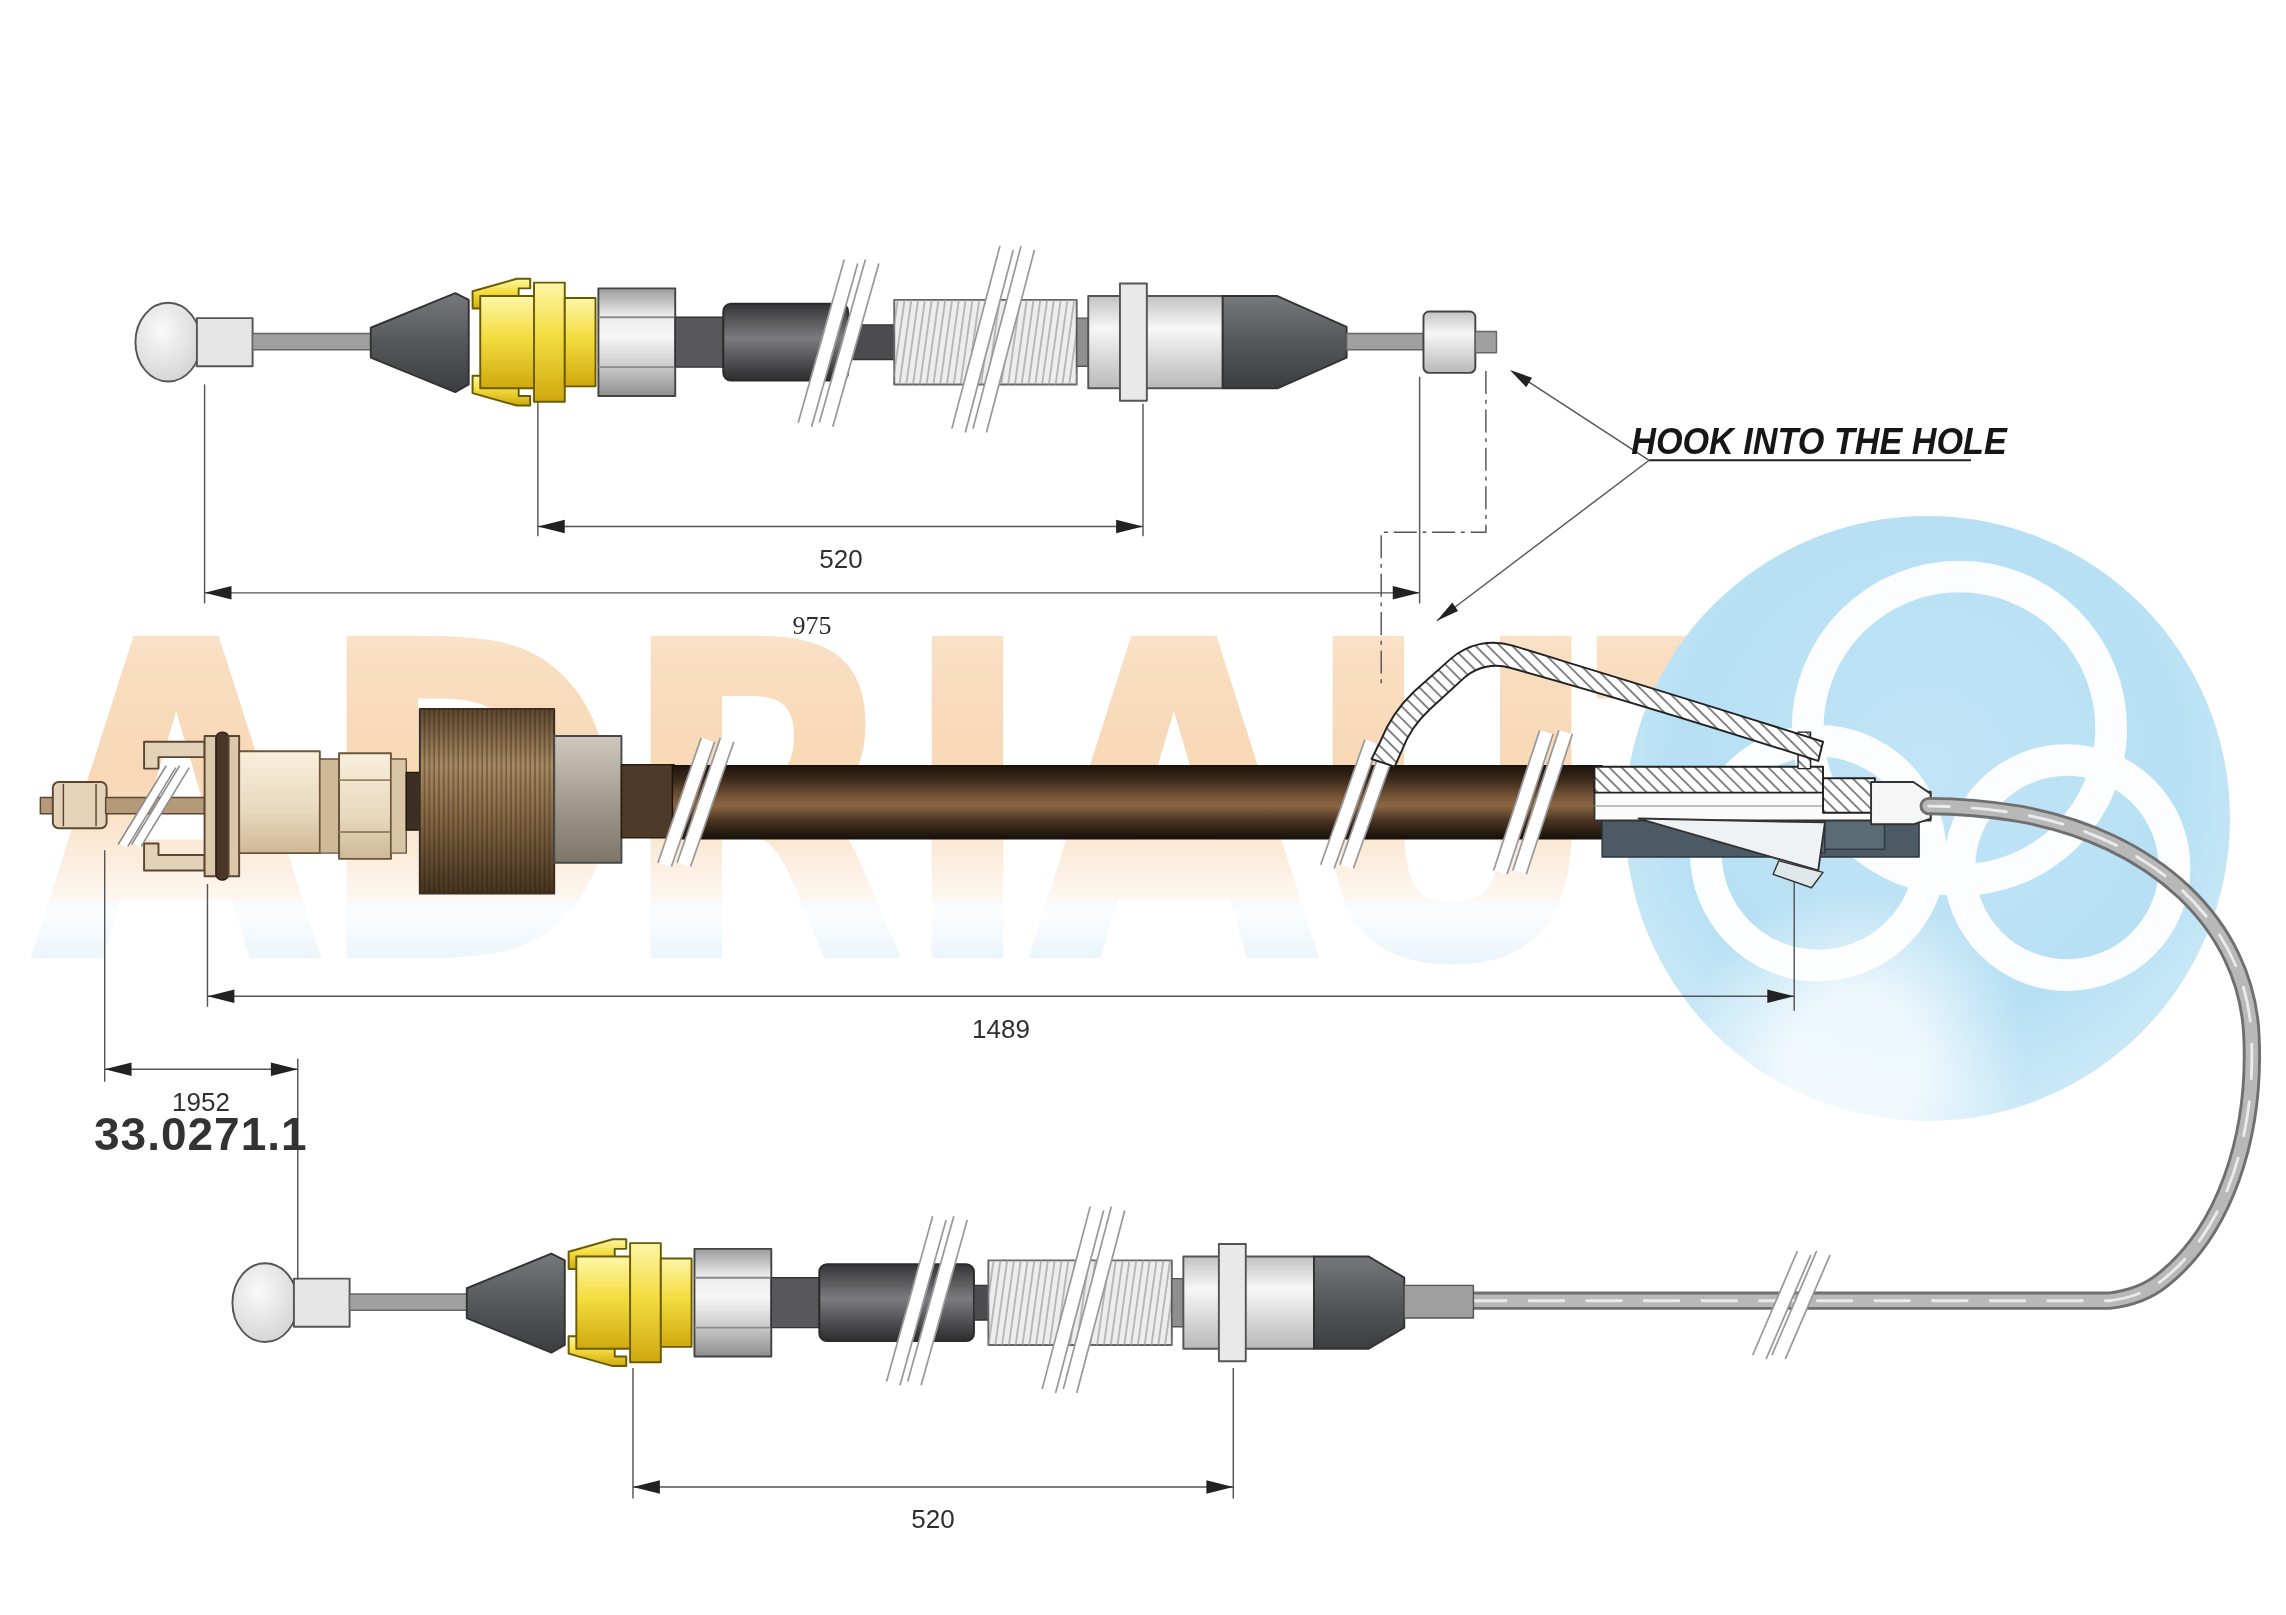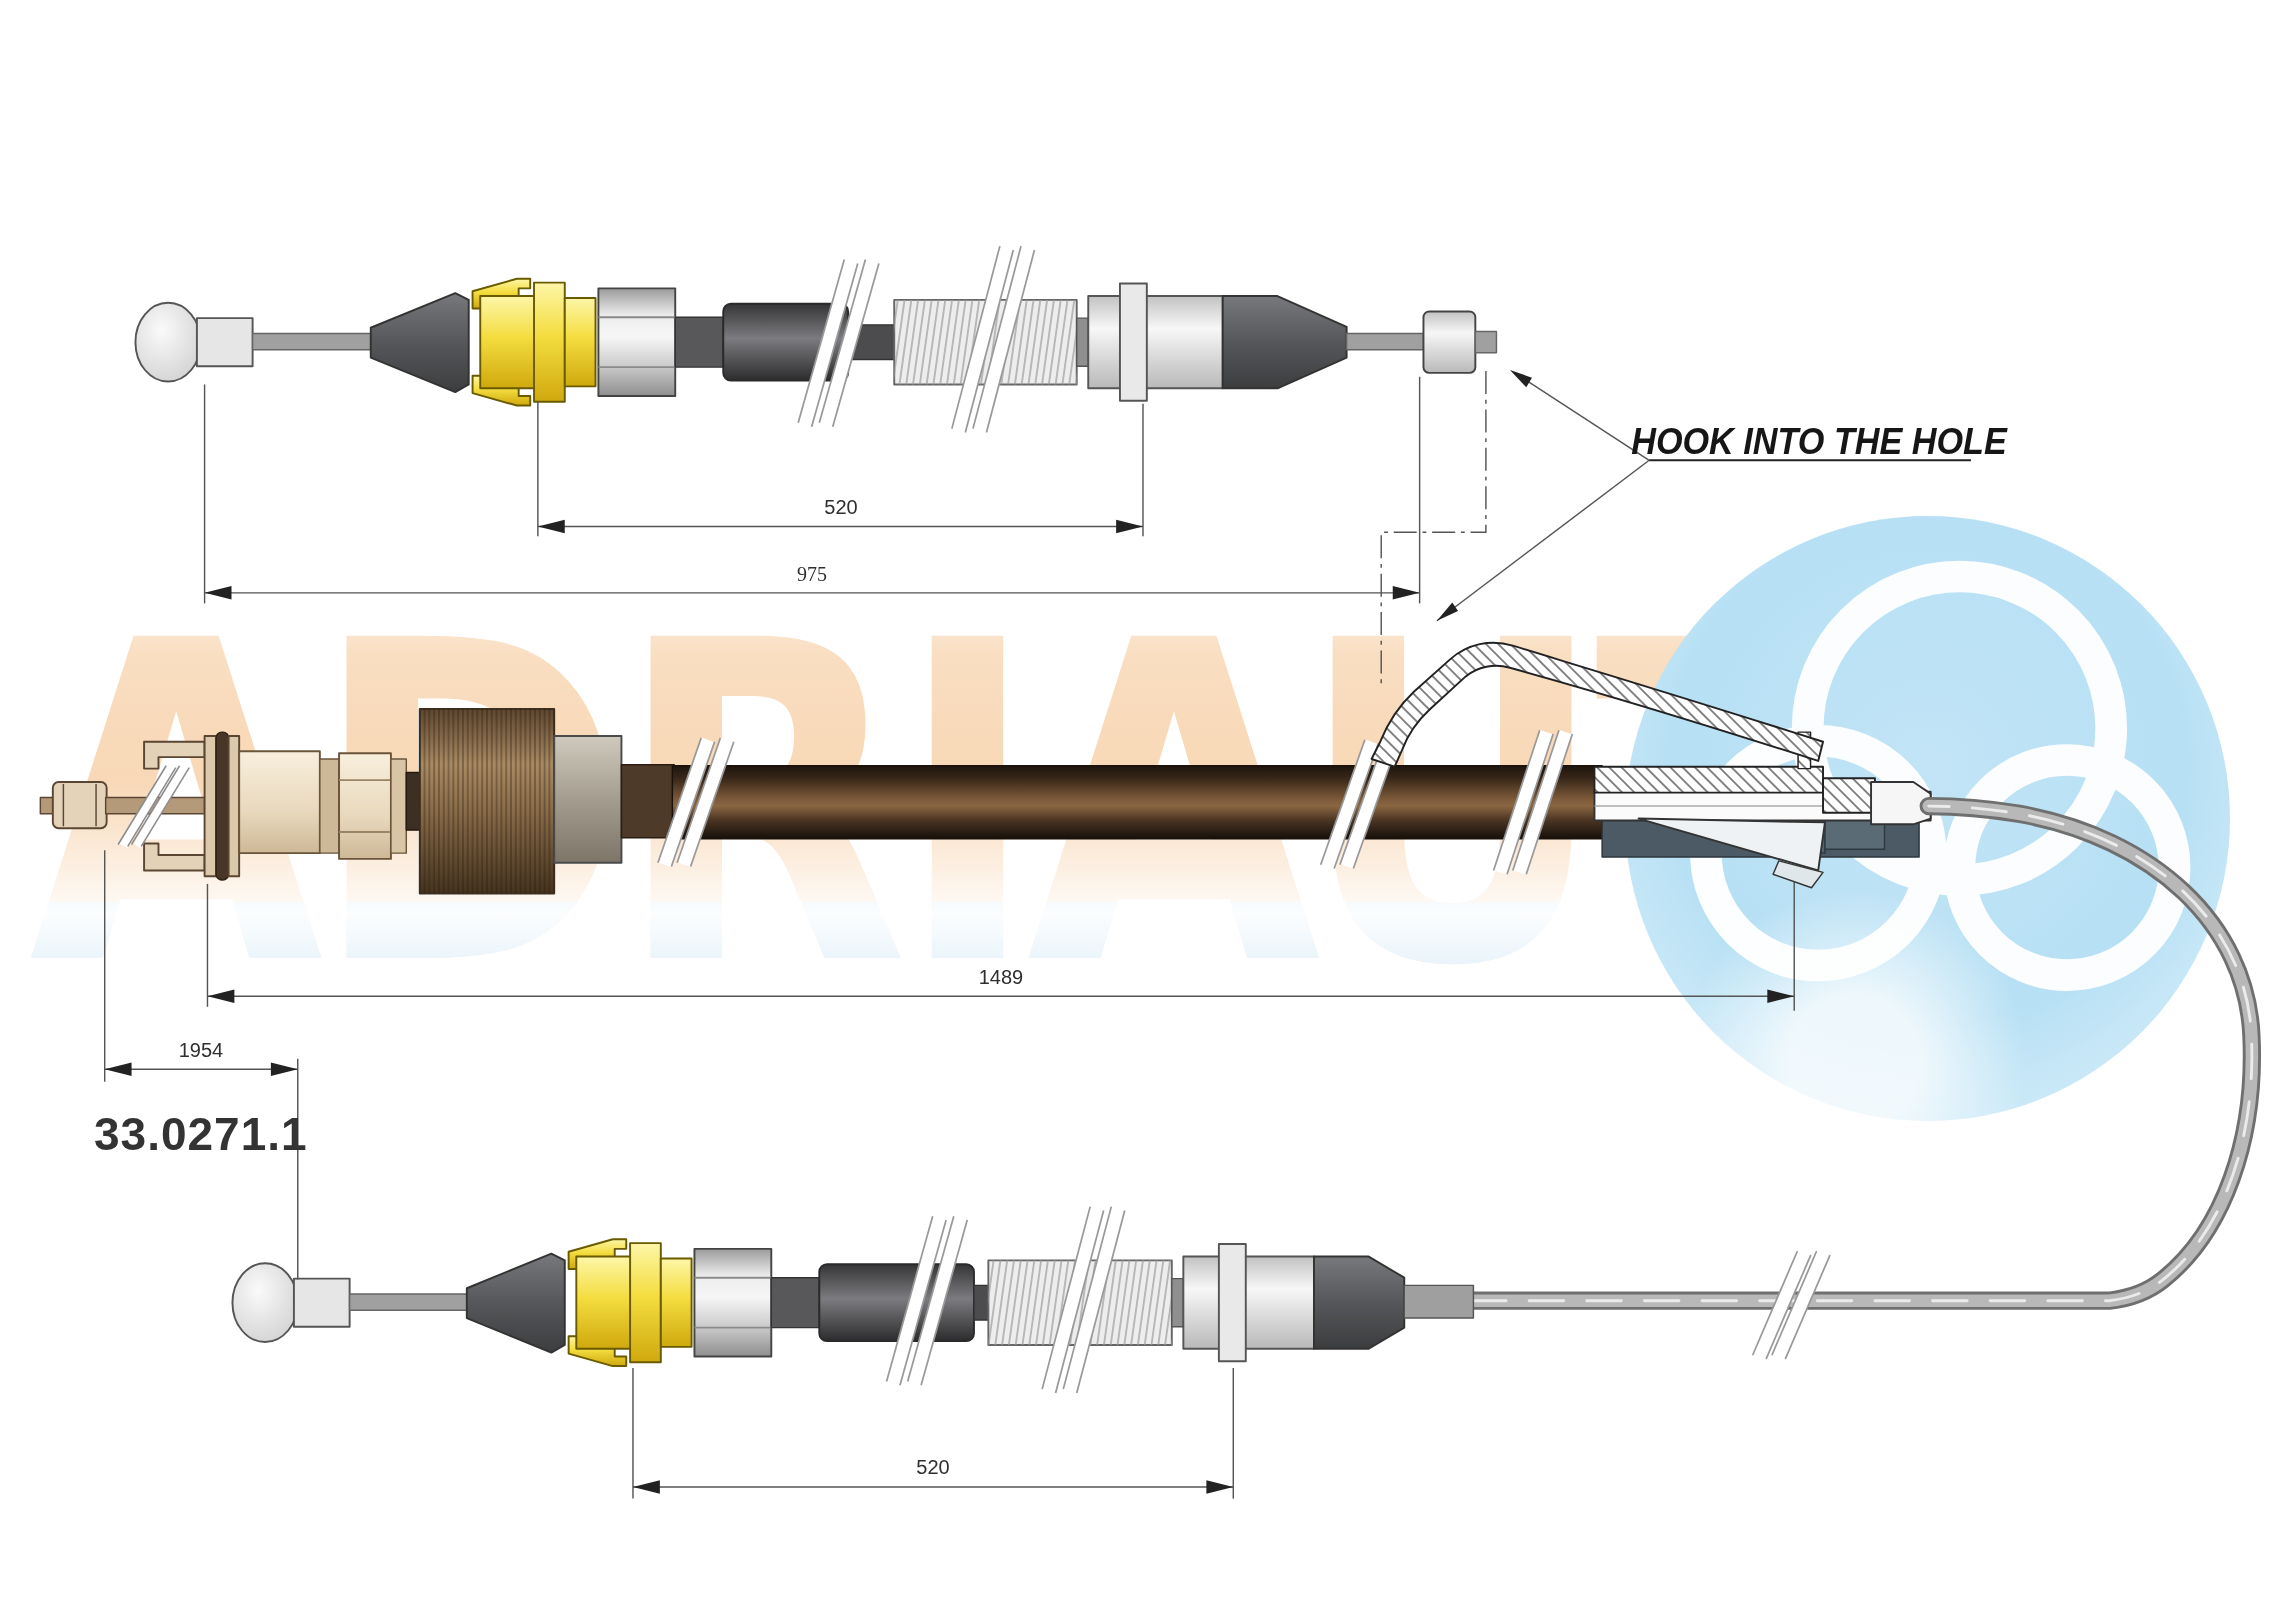--- a/index.html
+++ b/index.html
@@ -15,21 +15,21 @@
   .wm-fade{left:0;top:538px;width:1883px;height:538px;
     background:linear-gradient(180deg,rgba(255,255,255,.95) 0%,rgba(255,255,255,.15) 22%,
       rgba(255,255,255,0) 45%,rgba(255,255,255,.92) 70%,rgba(255,255,255,.35) 84%,
       rgba(255,255,255,.95) 100%);}
   
   .logo-circle{left:1625px;top:516px;width:605px;height:605px;border-radius:50%;
     background:
       radial-gradient(circle at 38% 90%, rgba(255,255,255,.75) 0 10%, rgba(255,255,255,0) 26%),
       radial-gradient(circle at 50% 42%, #c2e4f6 0%, #b7e0f4 55%, #cdeaf8 78%, #e3f3fb 90%, rgba(255,255,255,0) 100%);}
   svg.draw{left:0;top:0;}
-  .dim-label{color:#2f2f2f;font-size:20px;transform:translateX(-50%);white-space:nowrap;}
+  .dim-label{color:#2f2f2f;font-size:26px;transform:translateX(-50%);white-space:nowrap;margin-top:48px;}
   .part-number{left:94px;top:1107px;font-size:46px;color:#333;letter-spacing:1px;font-weight:bold;}
   .hook-label{left:1819px;top:421px;font-size:36px;font-weight:bold;font-style:italic;
     color:#161616;transform:translateX(-50%) scaleX(.95);white-space:nowrap;}
 </style>
 </head>
 <body>
 
 <div class="abs wm-wrap">
   <div class="abs wm-text">ADRIAUT</div>
   <div class="abs wm-text blue">ADRIAUT</div>
@@ -343,17 +343,17 @@
     <polygon points="1572,385 1595,393 1589,403" stroke="none"></polygon>
     <line x1="1717" y1="479" x2="1496" y2="646"></line>
     <polygon points="1496,646 1512,627 1518,636" stroke="none"></polygon>
     <line x1="1717" y1="479" x2="2052" y2="479" stroke="#222" stroke-width="2"></line>
   </g>
 </svg>
 
 <div class="abs dim-label" style="left:841px;top:496px;">520</div>
 <div class="abs dim-label" style="left:812px;top:563px;font-family:Liberation Serif, serif;">975</div>
 <div class="abs dim-label" style="left:1001px;top:966px;">1489</div>
-<div class="abs dim-label" style="left:201px;top:1039px;">1954</div>
+<div class="abs dim-label" style="left:201px;top:1039px;">1952</div>
 <div class="abs dim-label" style="left:933px;top:1456px;">520</div>
 <div class="abs part-number">33.0271.1</div>
 <div class="abs hook-label">HOOK INTO THE HOLE</div>
 
 
 </body></html>

